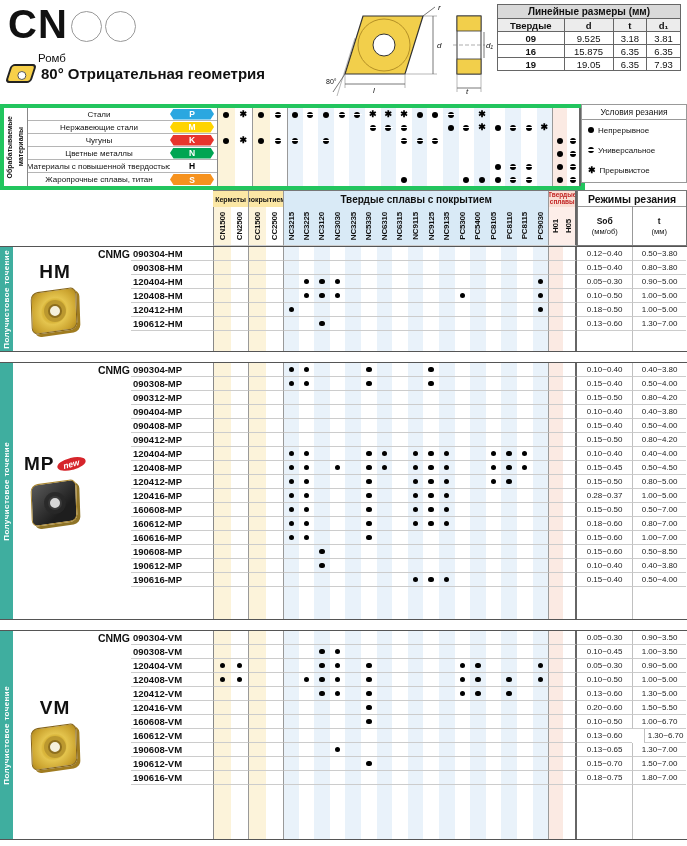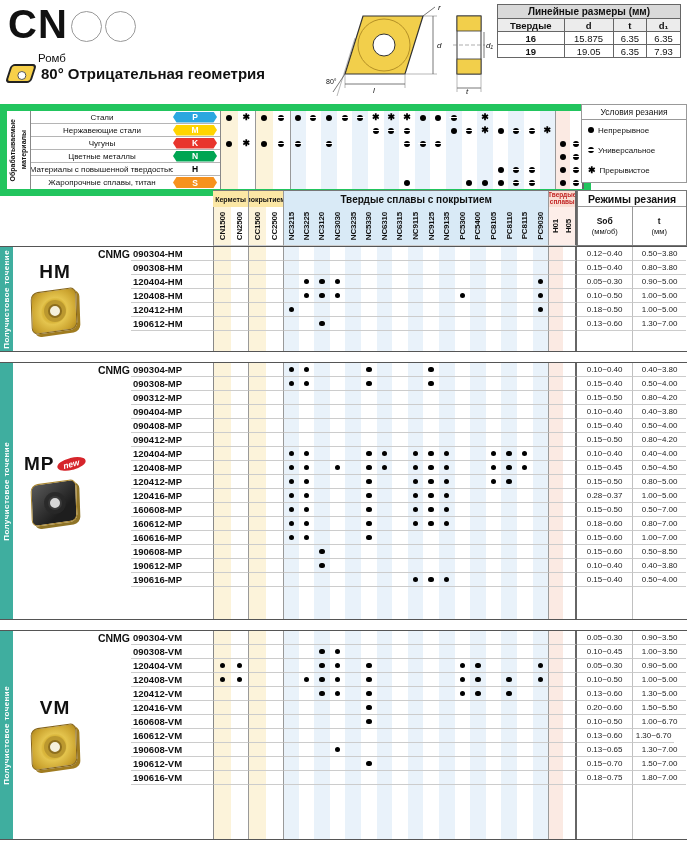--- a/index.html
+++ b/index.html
@@ -27,21 +27,21 @@
 
   
   #size-table{position:absolute;left:497px;top:4px;width:184px;font-size:9.5px}
   #size-table table{border-collapse:collapse;width:100%}
   #size-table td{border:1px solid #666;text-align:center;height:13px;padding:0 2px}
   #size-table .ttl{background:#d9d9d9;font-weight:bold;font-size:10px;height:14px}
   #size-table .hd{background:#ececec;font-weight:bold}
   #size-table .sz{font-weight:bold}
 
   
-  #materials{position:absolute;left:0;top:104px;display:flex;border:7px solid #22c55e;background:#fff}
+  #materials{position:absolute;left:0;top:104px;display:flex;border:4px solid #22c55e;background:#fff}
   .mat-label{width:24px;border-right:1px solid #888;display:flex;align-items:center;justify-content:center}
   .vtext{writing-mode:vertical-rl;transform:rotate(180deg);font-size:7px;font-weight:bold;line-height:1.5}
   .mat-rows{display:flex;flex-direction:column}
   .mat-row{display:flex;height:13px;border-bottom:1px solid #b5b5b5}
   .mat-row:last-child{border-bottom:none}
   .mname{width:142px;font-size:8px;display:flex;align-items:center;justify-content:center;white-space:nowrap}
   .mbadge{width:47px;display:flex;align-items:center;justify-content:flex-start}
   .hex{width:44px;height:11px;clip-path:polygon(8% 0,92% 0,100% 50%,92% 100%,8% 100%,0 50%);
        display:flex;align-items:center;justify-content:center;font-size:8.5px;font-weight:bold;color:#fff}
   .hletter{width:44px;text-align:center;font-size:8.5px;font-weight:bold;color:#000}
@@ -154,20 +154,26 @@
           <tr>
             <td class="ttl" colspan="4">Линейные размеры (мм)</td>
           </tr>
           <tr>
             <td class="hd">Твердые</td>
             <td class="hd">d</td>
             <td class="hd">t</td>
             <td class="hd">d₁</td>
           </tr>
           <tr>
+            <td class="sz">09</td>
+            <td>9.525</td>
+            <td>3.18</td>
+            <td>3.81</td>
+          </tr>
+          <tr>
             <td class="sz">16</td>
             <td>15.875</td>
             <td>6.35</td>
             <td>6.35</td>
           </tr>
           <tr>
             <td class="sz">19</td>
             <td>19.05</td>
             <td>6.35</td>
             <td>7.93</td>
@@ -1760,21 +1766,21 @@
           <div class="gcell cell" style="width: 15.6px; height: 14px; background: rgb(233, 242, 250);"></div>
           <div class="gcell cell" style="width: 15.6px; height: 14px; background: rgb(255, 255, 255);"></div>
           <div class="gcell cell" style="width: 15.6px; height: 14px; background: rgb(233, 242, 250);"></div>
           <div class="gcell cell" style="width: 15.6px; height: 14px; background: rgb(255, 255, 255);"></div>
           <div class="gcell cell" style="width: 15.6px; height: 14px; background: rgb(233, 242, 250);"></div>
           <div class="gcell cell" style="width: 15.6px; height: 14px; background: rgb(255, 255, 255);"></div>
           <div class="gcell cell" style="width: 15.6px; height: 14px; background: rgb(233, 242, 250);"></div>
           <div class="gcell cell" style="width: 14.5px; height: 14px; background: rgb(251, 234, 227); border-left: 1px solid rgb(153, 153, 153);"></div>
           <div class="gcell cell" style="width: 14.5px; height: 14px; background: rgb(255, 255, 255); border-right: 2px solid rgb(102, 102, 102);"></div>
           <div class="vcell">0.13~0.60</div>
-          <div class="vcell tcol" style="width: 42px;">1.30~6.70</div>
+          <div class="vcell tcol" style="width: 42px; margin-left: 12px;">1.30~6.70</div>
         </div>
         <div class="brow">
           <div class="sp"></div>
           <div class="cnmg cell"></div>
           <div class="desig">190608-VM</div>
           <div class="gcell cell" style="width: 17.5px; height: 14px; background: rgb(252, 243, 218); border-left: 1px solid rgb(136, 136, 136);"></div>
           <div class="gcell cell" style="width: 17.5px; height: 14px; background: rgb(255, 255, 255);"></div>
           <div class="gcell cell" style="width: 17.5px; height: 14px; background: rgb(252, 243, 218); border-left: 1px solid rgb(153, 153, 153);"></div>
           <div class="gcell cell" style="width: 17.5px; height: 14px; background: rgb(255, 255, 255);"></div>
           <div class="gcell cell" style="width: 15.6px; height: 14px; background: rgb(233, 242, 250); border-left: 1px solid rgb(153, 153, 153);"></div>

